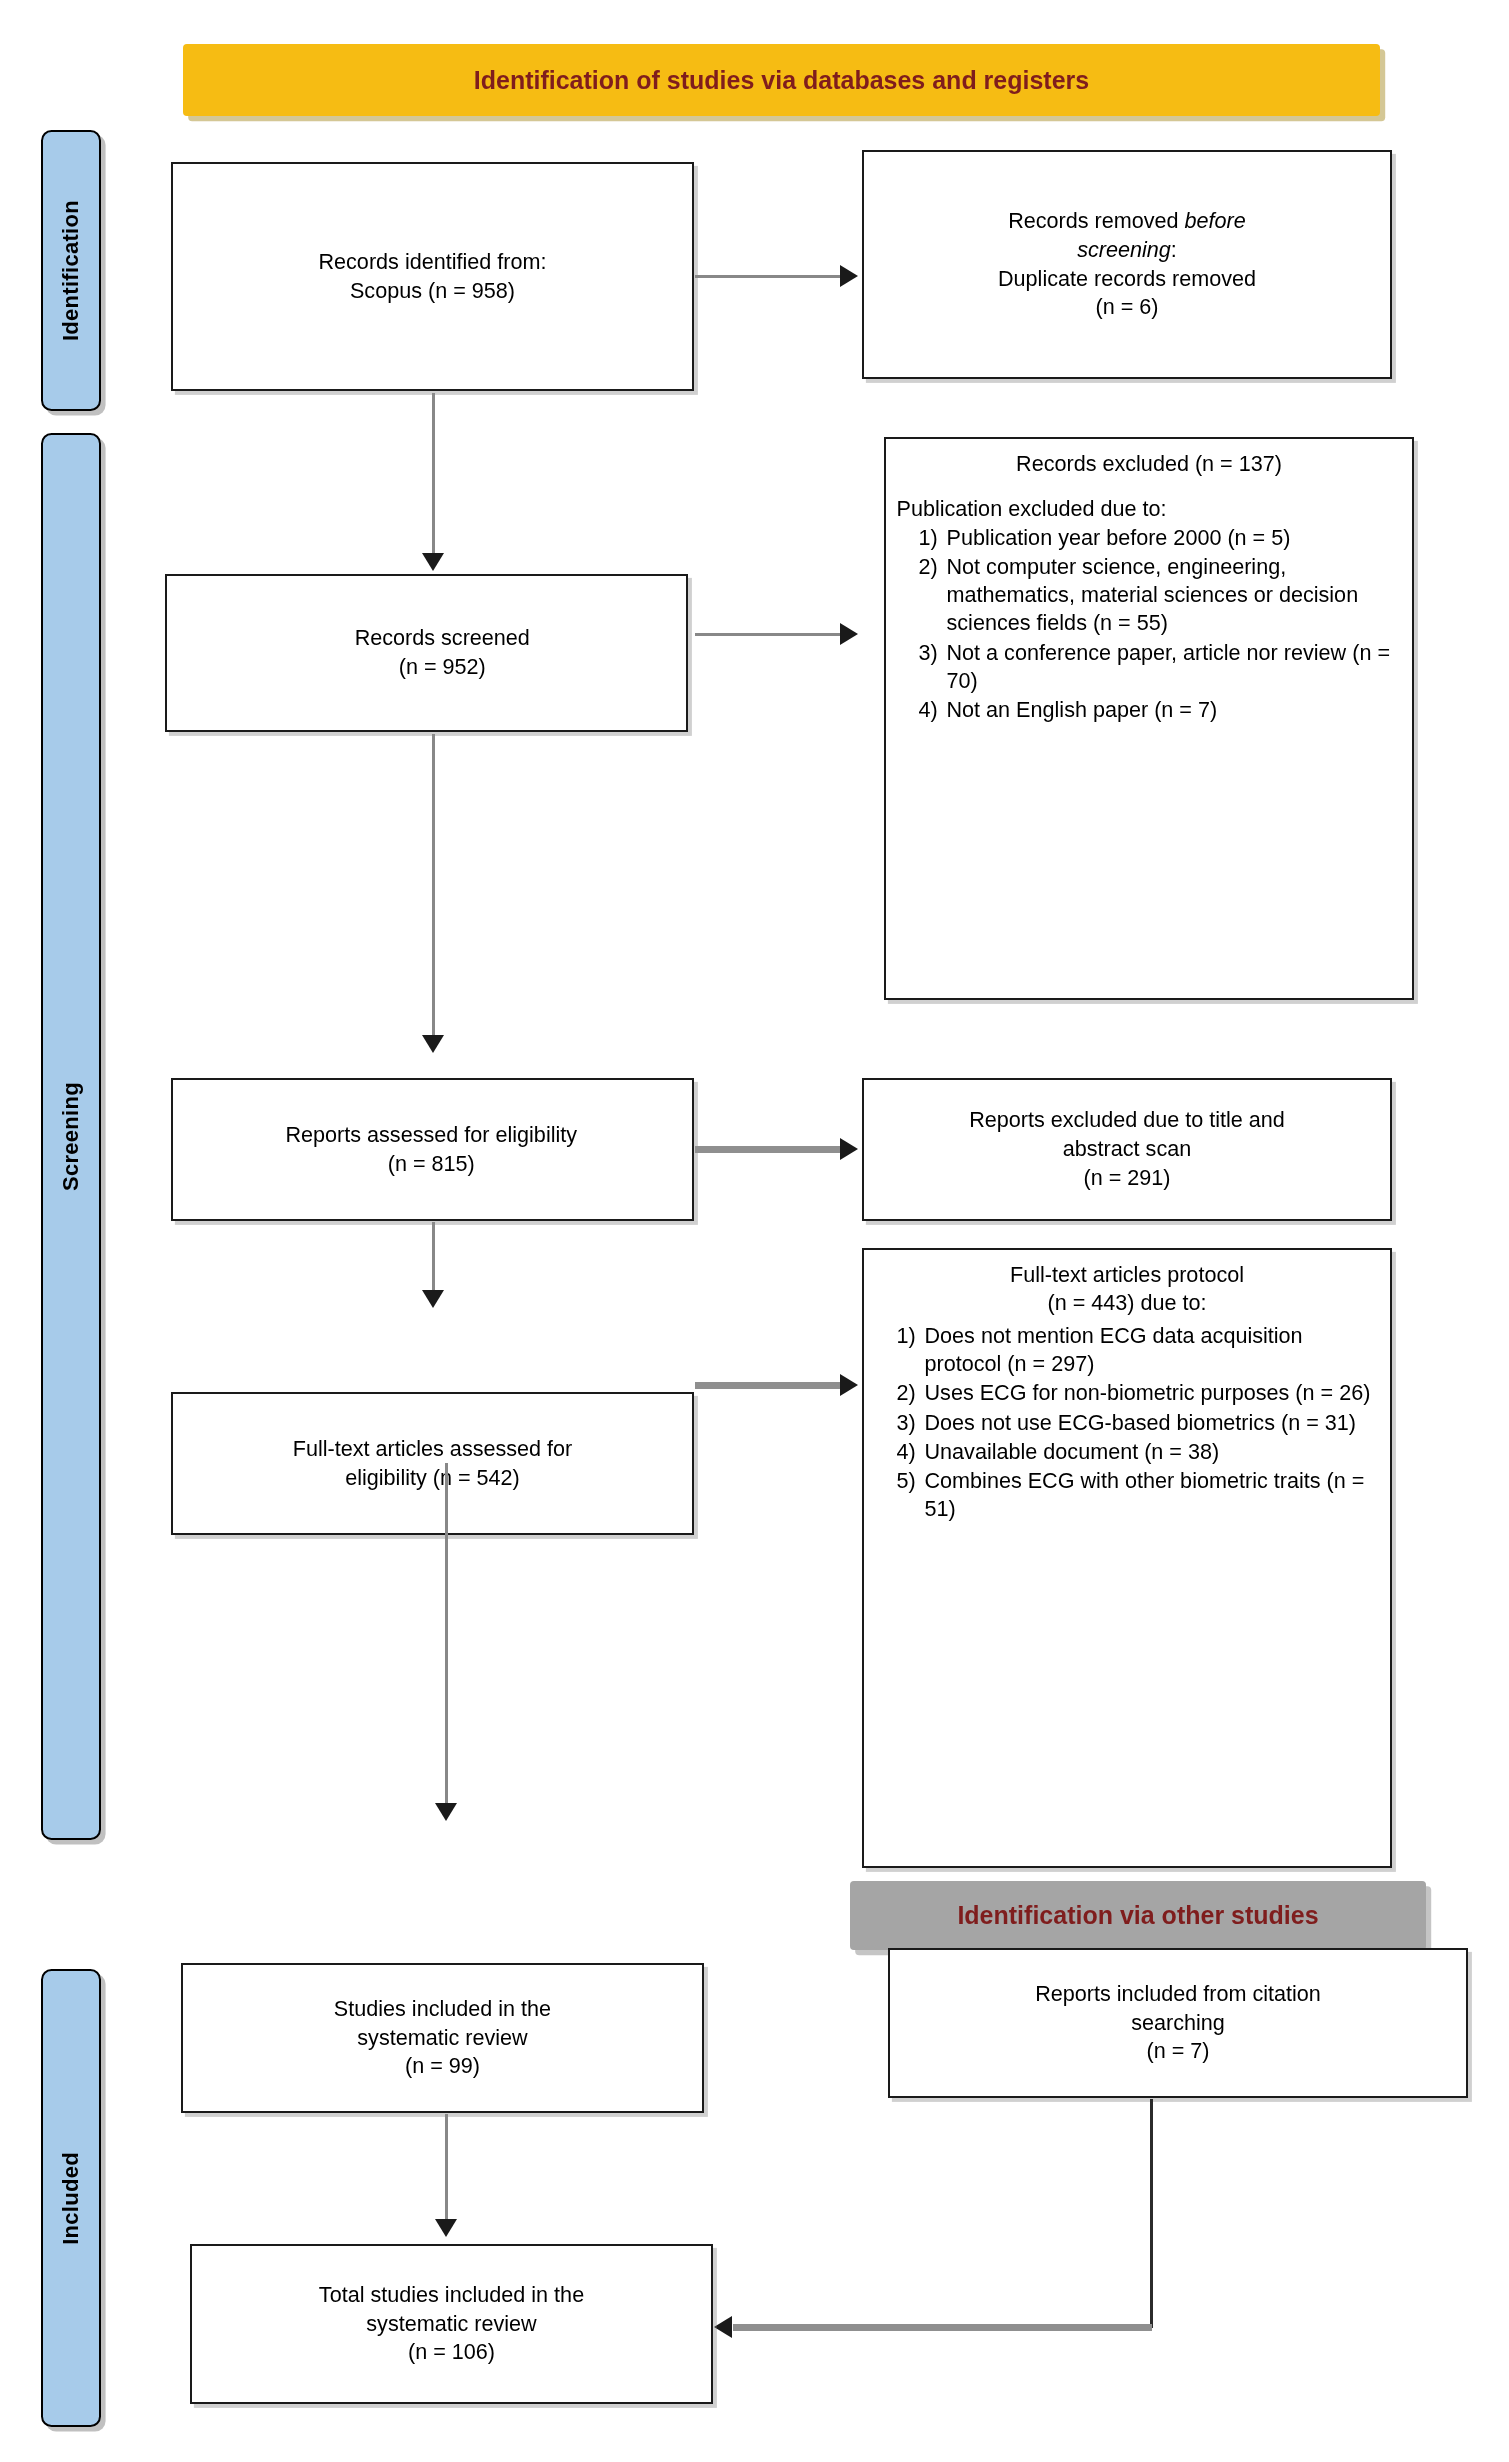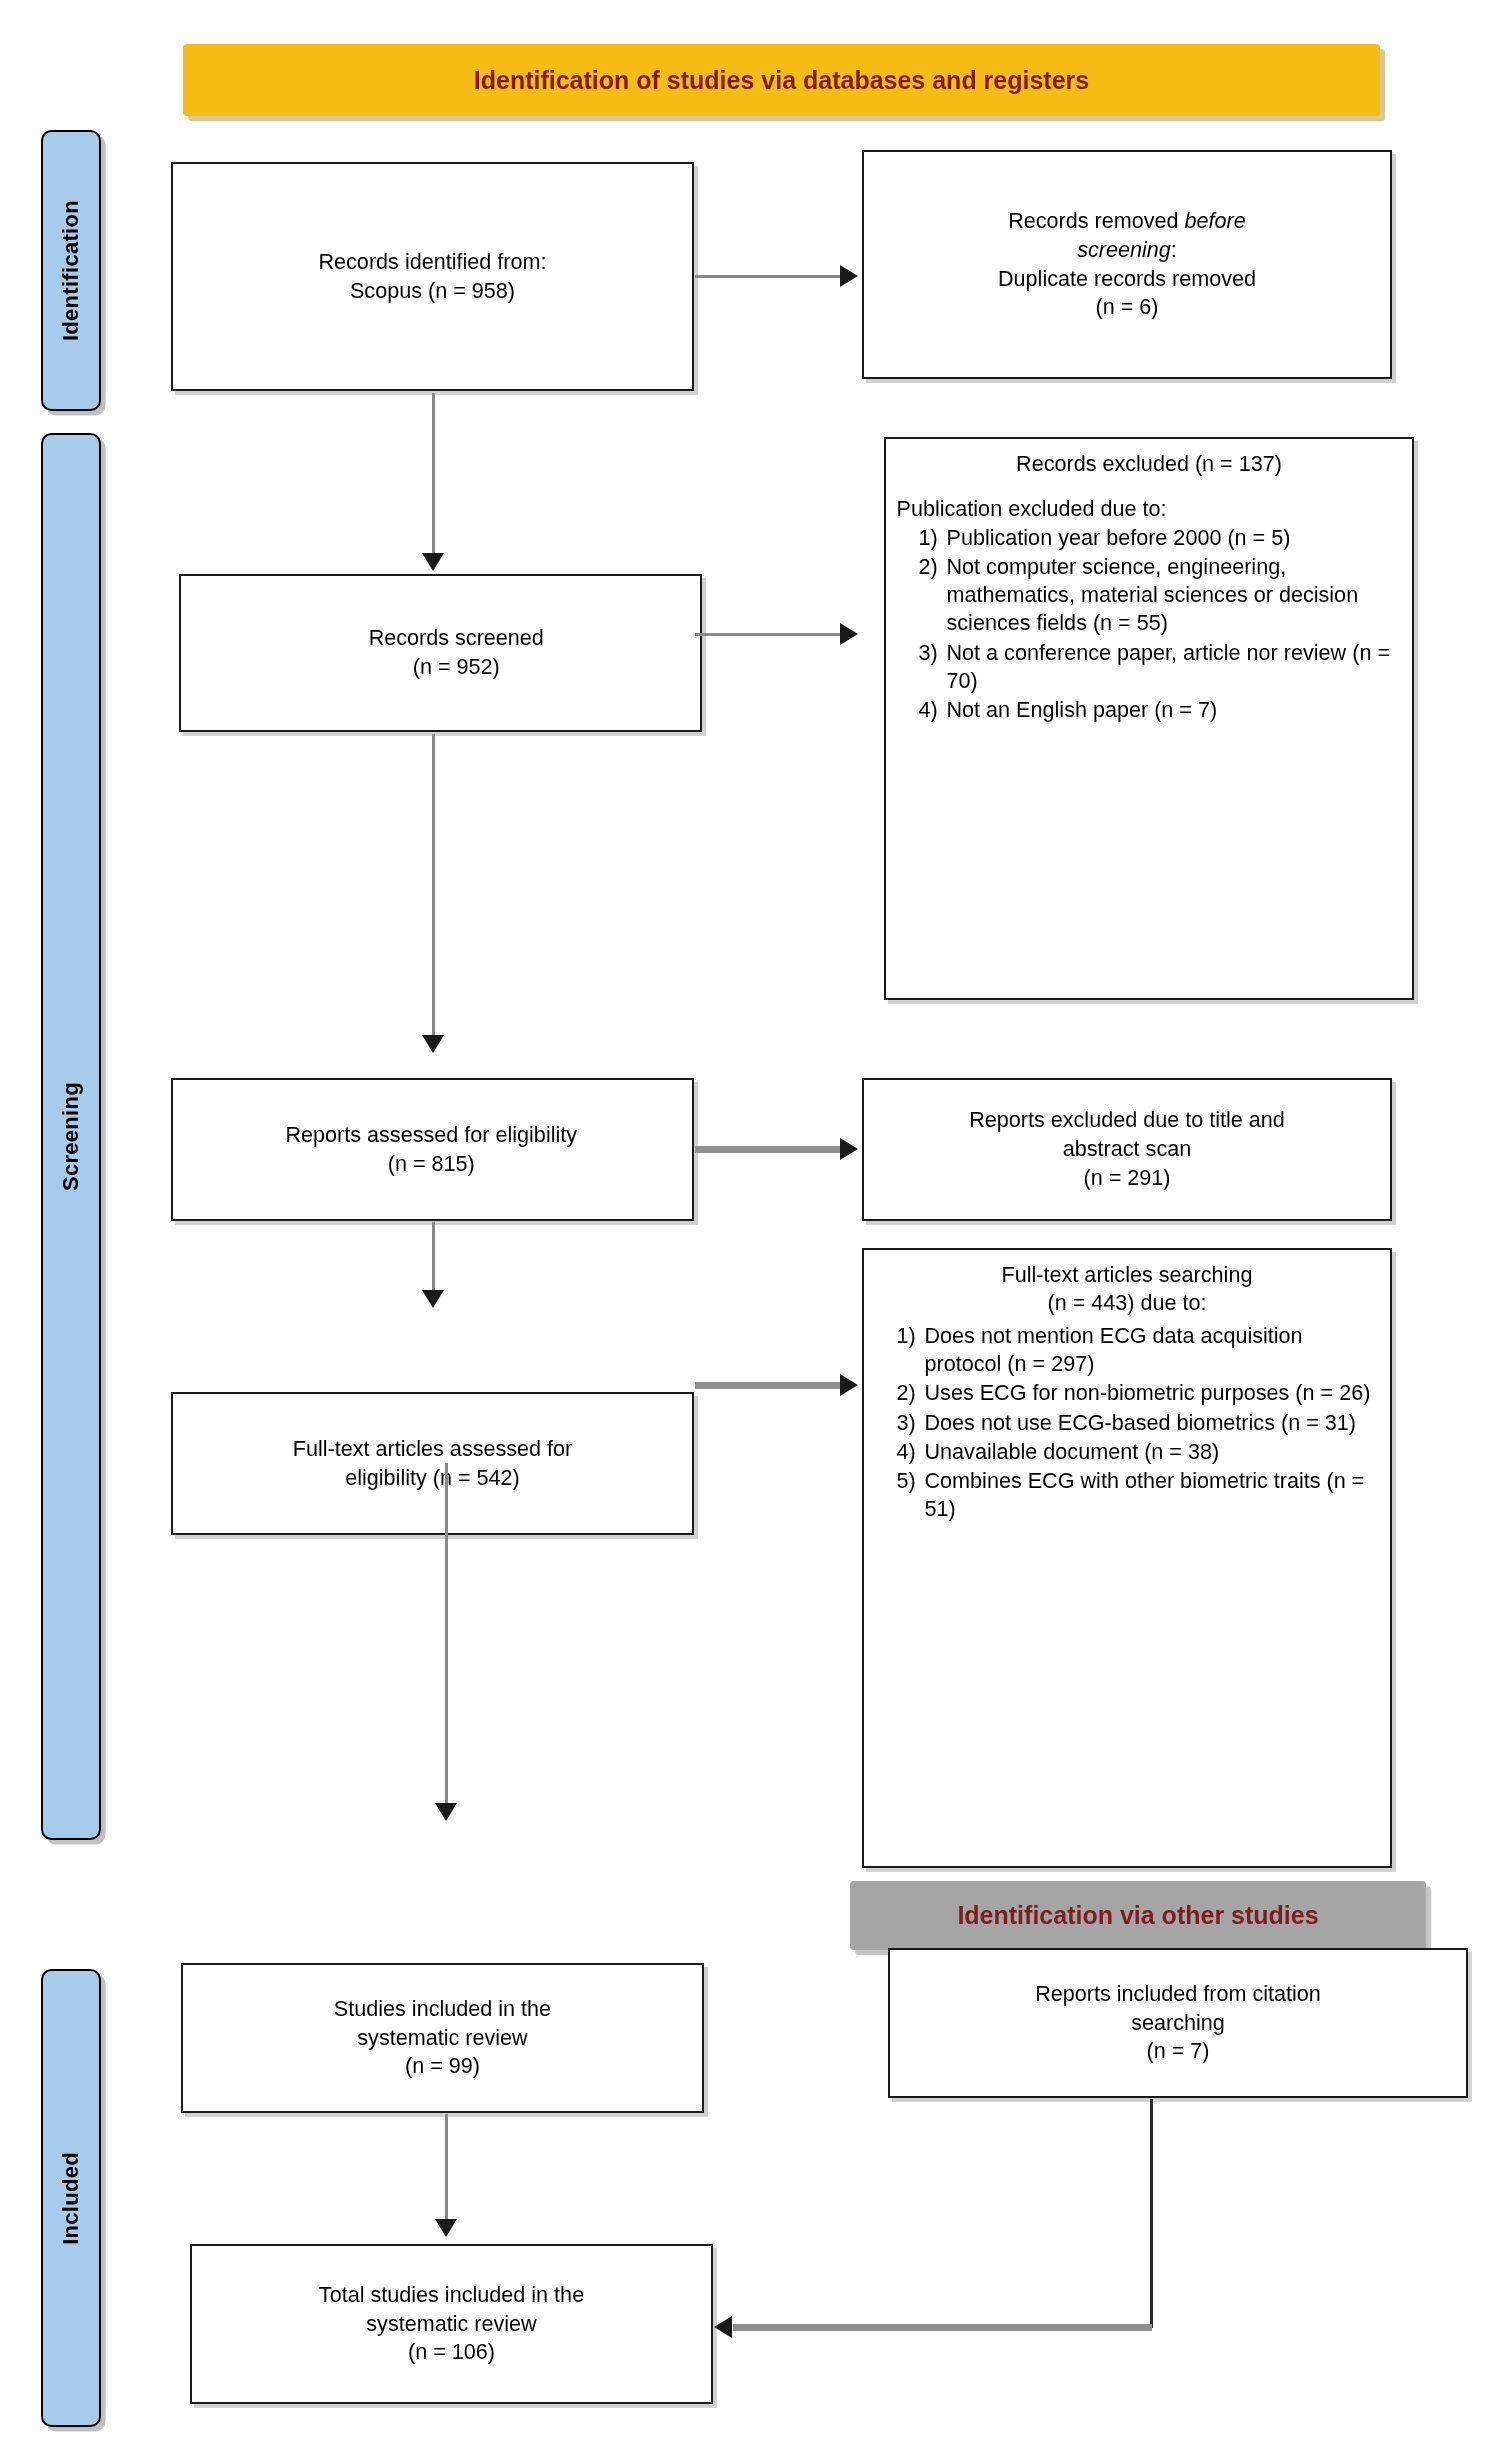--- a/index.html
+++ b/index.html
@@ -193,21 +193,21 @@
     <div class="line">Duplicate records removed</div>
     <div class="line">(n = 6)</div>
   </div>
 
   <div class="hline" style="left:695px; top:275px; width:145px;"></div>
   <div class="arrow-right" style="left:840px; top:265px;"></div>
 
   <div class="vline" style="left:432px; top:393px; height:167px;"></div>
   <div class="arrow-down" style="left:422px; top:553px;"></div>
 
-  <div class="box" style="left:179px; top:574px; width:523px; height:158px;padding-left:42px;">
+  <div class="box" style="left:165px; top:574px; width:523px; height:158px;padding-left:42px;">
     <div class="line">Records screened</div>
     <div class="line">(n = 952)</div>
   </div>
 
   <div class="box top-align" style="left:862px; top:437px; width:530px; height:563px;margin-left:22px;">
     <div class="line" style="margin-bottom:17px;">Records excluded (n = 137)</div>
     <div class="line left">Publication excluded due to:</div>
     <ul class="numlist">
       <li>
         <span class="num">1)</span>
@@ -250,21 +250,21 @@
 
   <div class="vline" style="left:432px; top:1222px; height:73px;"></div>
   <div class="arrow-down" style="left:422px; top:1290px;"></div>
 
   <div class="box" style="left:171px; top:1392px; width:523px; height:143px;">
     <div class="line">Full-text articles assessed for</div>
     <div class="line">eligibility (n = 542)</div>
   </div>
 
   <div class="box top-align" style="left:862px; top:1248px; width:530px; height:620px;">
-    <div class="line">Full-text articles searching</div>
+    <div class="line">Full-text articles protocol</div>
     <div class="line" style="margin-bottom:3.9px;">(n = 443) due to:</div>
     <ul class="numlist">
       <li>
         <span class="num">1)</span>
         <span class="txt">Does not mention ECG data acquisition protocol (n = 297)</span>
       </li>
       <li>
         <span class="num">2)</span>
         <span class="txt">Uses ECG for non-biometric purposes (n = 26)</span>
       </li>

